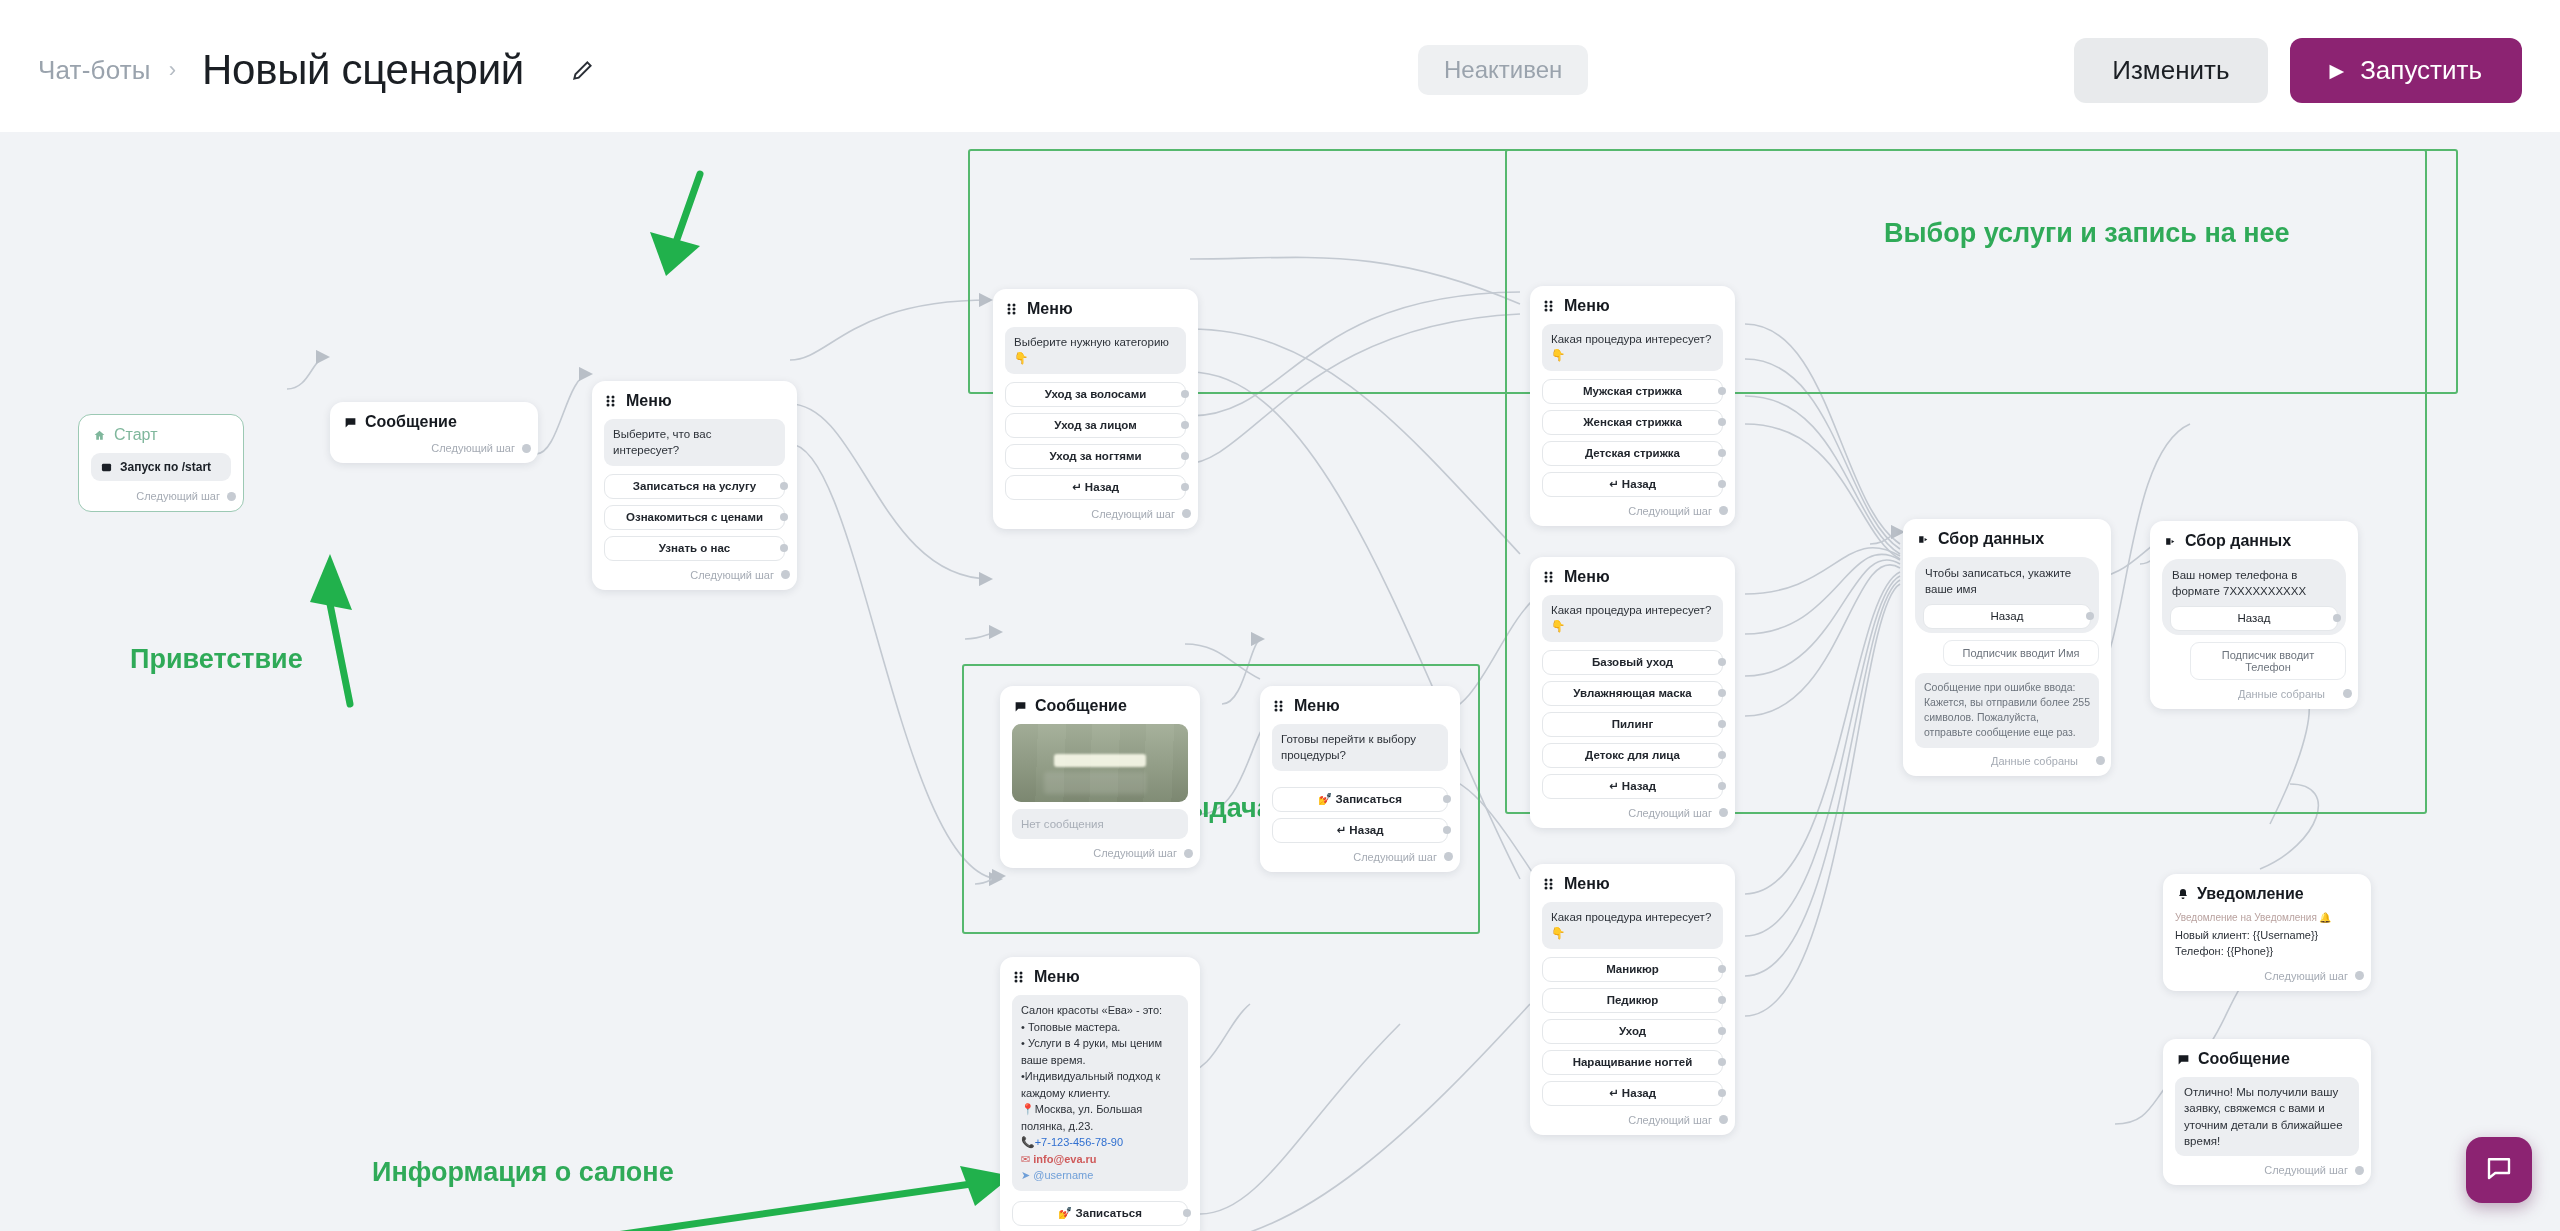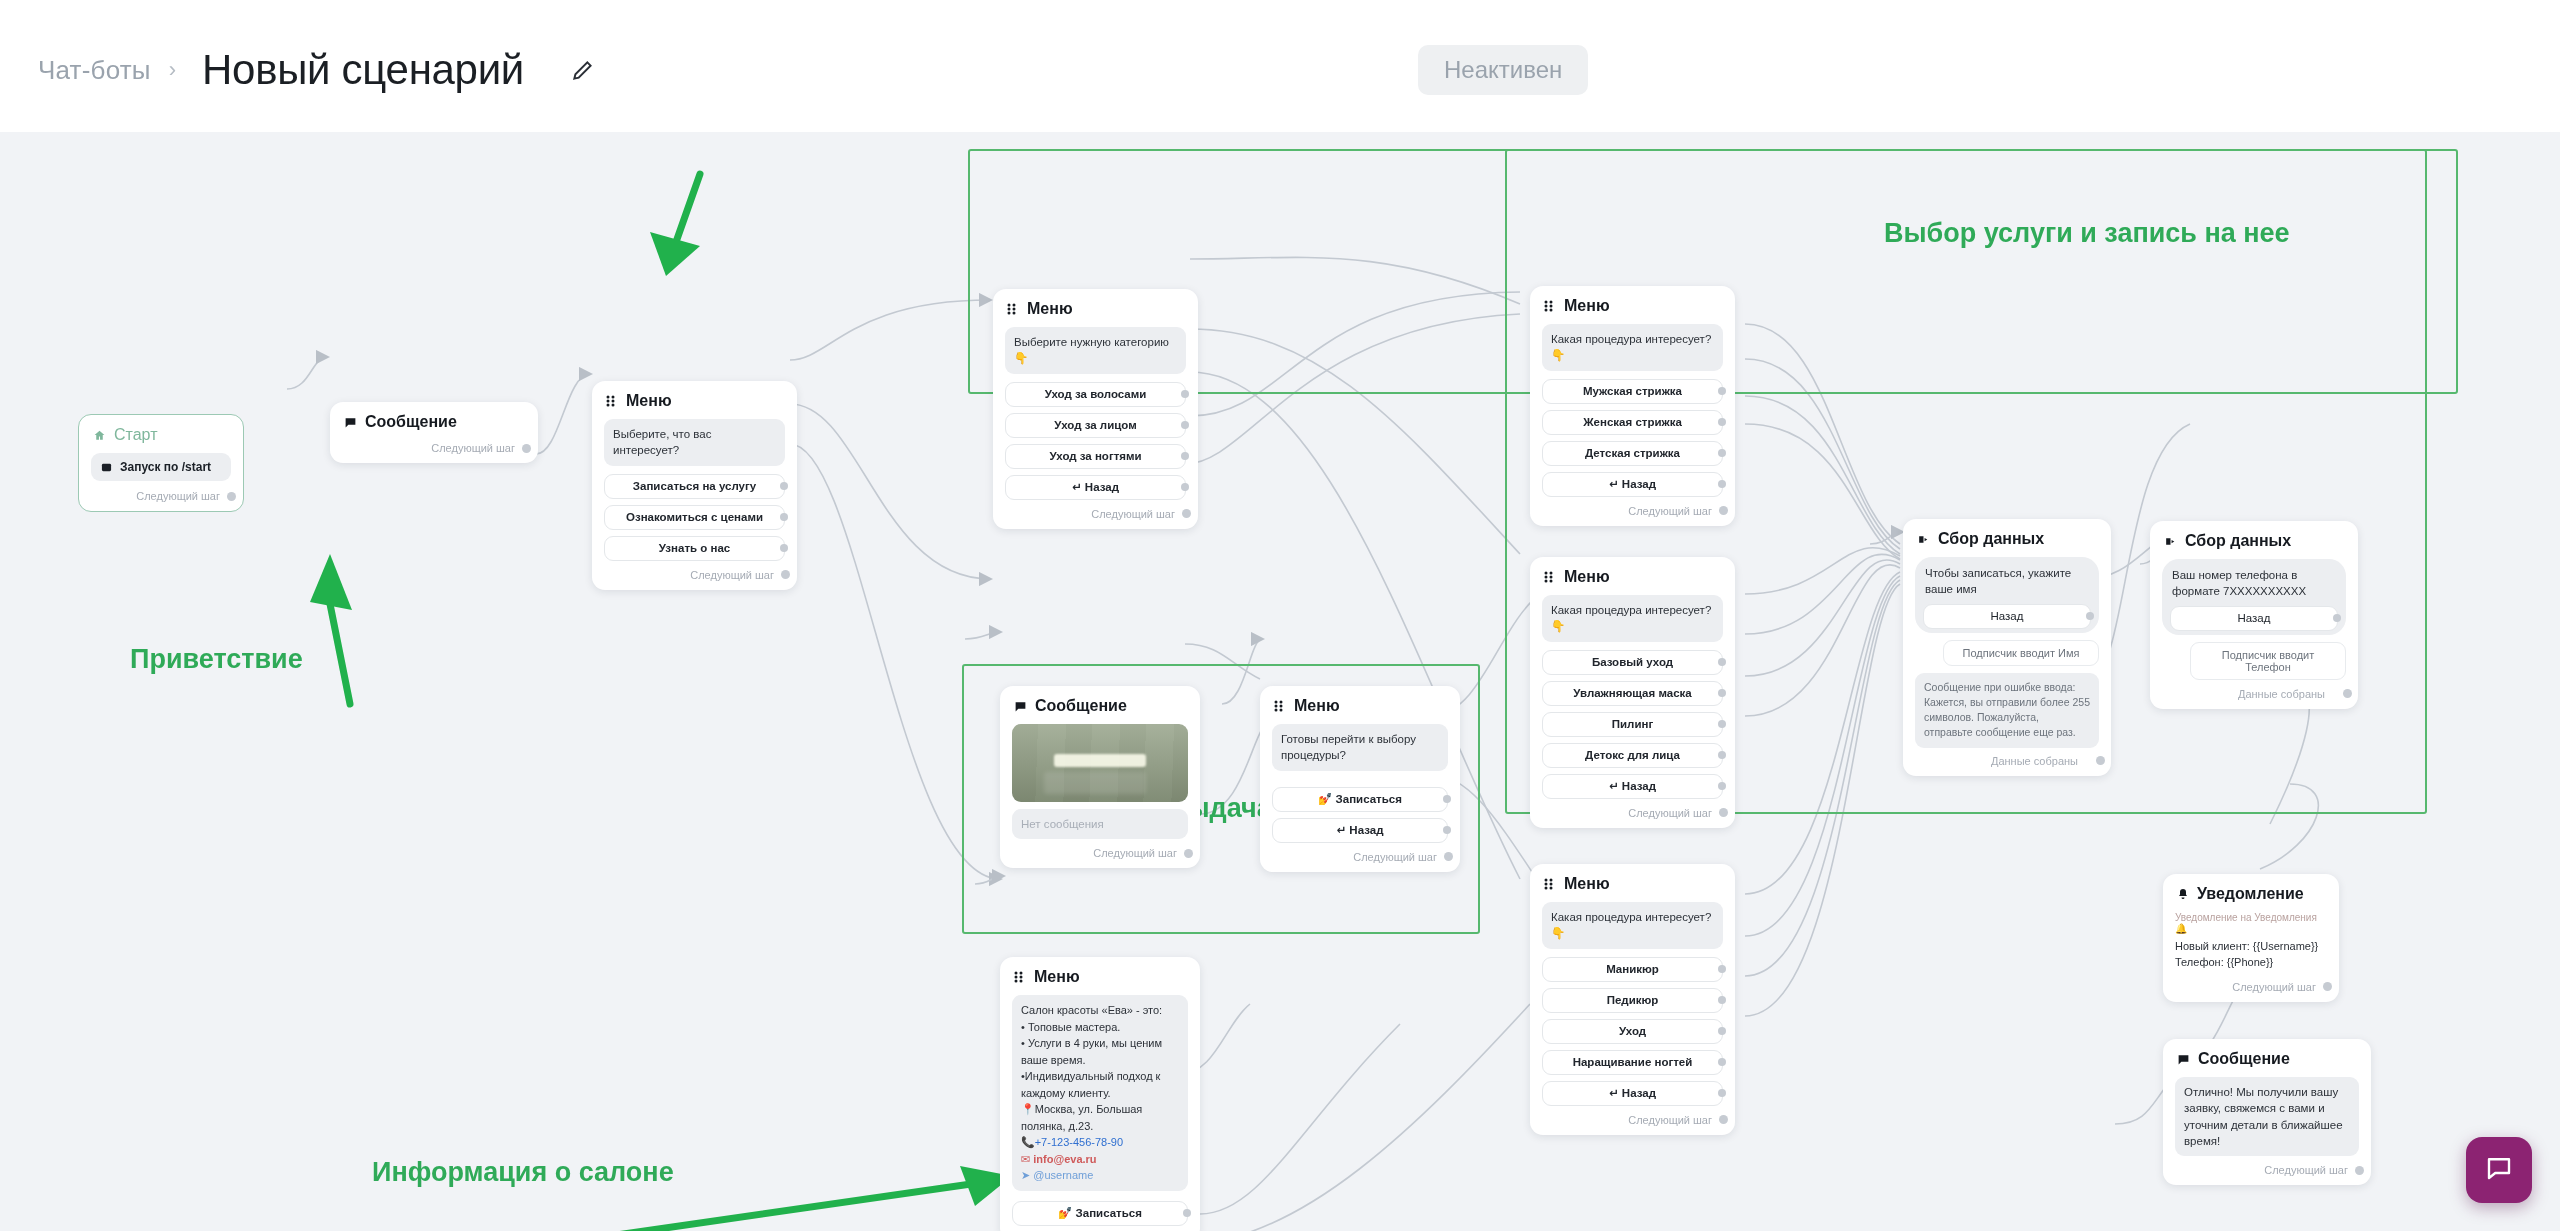--- a/index.html
+++ b/index.html
@@ -208,20 +208,27 @@
     <span class="crumb-link">Чат-боты</span>
     <span class="crumb-sep">›</span>
     <span class="page-title">Новый сценарий</span>
     <span class="edit-pencil">
       <svg width="26" height="26" viewBox="0 0 24 24" fill="none" stroke="#2a2f36" stroke-width="1.8" stroke-linecap="round">
         <path d="M4 20l4-1 11-11-3-3L5 16l-1 4z"></path>
       </svg>
     </span>
   </div>
   <div class="status-pill">Неактивен</div>
+  <div class="header-right">
+    <button class="btn-secondary">Изменить</button>
+    <button class="btn-primary">
+      <span class="play">▶</span>
+      <span>Запустить</span>
+    </button>
+  </div>
 </div>
 
 <div class="canvas">
 
   <svg class="edges" viewBox="0 0 2560 1107">
     <defs>
       <marker id="ah" markerWidth="9" markerHeight="9" refX="7" refY="4.5" orient="auto">
         <path d="M0,0 L9,4.5 L0,9 z" fill="#b9bfc7"></path>
       </marker>
     </defs>
@@ -648,21 +655,21 @@
         <span class="dot"></span>
       </div>
     </div>
     <div class="subinput">Подписчик вводит Телефон</div>
     <div class="collected">
       <span>Данные собраны</span>
       <span class="dot"></span>
     </div>
   </div>
 
-  <div class="node" style="left:2163px; top:750px; width:176px;">
+  <div class="node" style="left:2163px; top:750px; width:208px;">
     <div class="node-head">
       <span class="ico">
         <svg width="12" height="12" viewBox="0 0 24 24" fill="#161a20">
             <path d="M12 2a6 6 0 0 0-6 6v5l-2 3h16l-2-3V8a6 6 0 0 0-6-6zm0 20a3 3 0 0 0 3-3H9a3 3 0 0 0 3 3z"></path>
           </svg>
       </span>
       <span>Уведомление</span>
     </div>
     <div class="notif-sub">Уведомление на Уведомления 🔔</div>
     <div class="notif-line">Новый клиент: {{Username}}</div>

